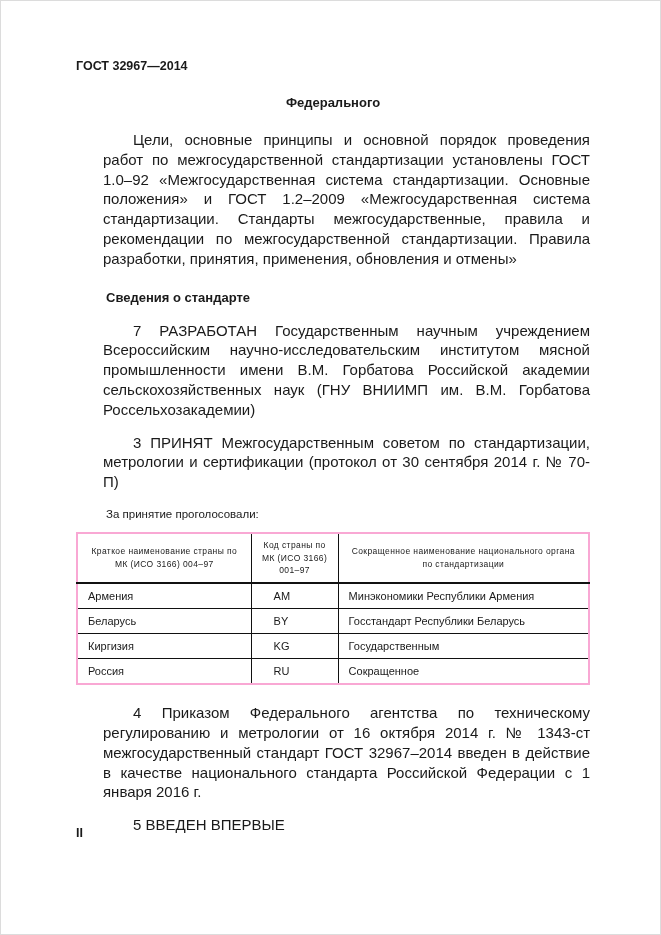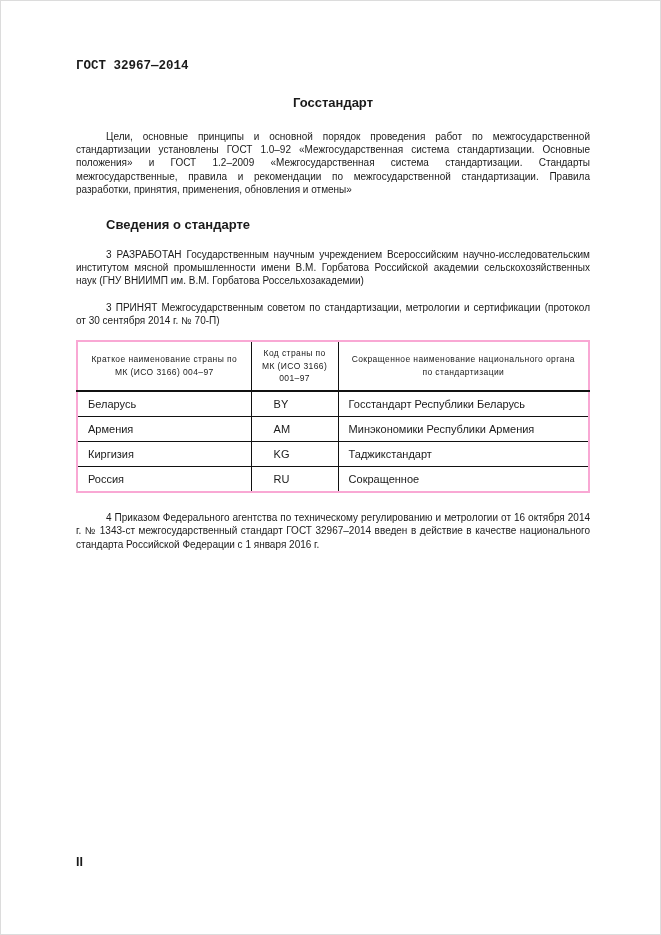--- a/index.html
+++ b/index.html
@@ -14,34 +14,34 @@
   }
   .page {
     position: absolute;
     top: 0; left: 0; right: 0; bottom: 0;
     padding: 58px 70px 0 75px;
   }
   .doc-number {
     font-size: 12.5px;
     font-weight: bold;
     margin-bottom: 22px;
-    font-family: Liberation Mono, monospace;
   }
   .page-title {
     text-align: center;
     font-size: 13px;
     font-weight: bold;
     margin-bottom: 20px;
   }
   p.body-par {
-    font-size: 10px;
+    font-size: 15px;
     line-height: 1.32;
     text-align: justify;
     text-indent: 30px;
     margin-bottom: 13px;
+    margin-left: 27px;
   }
   .section-heading {
     font-size: 13px;
     font-weight: bold;
     text-indent: 30px;
     margin: 21px 0 16px 0;
   }
   .vote-line {
     font-size: 11.5px;
     text-indent: 30px;
@@ -72,77 +72,79 @@
     height: 25px;
     vertical-align: middle;
   }
   table.vote-table td.code-cell { text-align: left; padding-left: 22px; }
   .col-country { width: 34%; }
   .col-code    { width: 17%; }
   .col-org     { width: 49%; }
   .page-number {
     position: absolute;
     left: 75px;
-    bottom: 65px;
+    bottom: 94px;
     font-size: 12.5px;
     font-weight: bold;
   }
 </style>
 </head>
 <body>
 
 <div class="page">
 
   <div class="doc-number">ГОСТ 32967—2014</div>
 
-  <div class="page-title">Госстандарт</div>
+  <div class="page-title">Федерального</div>
 
   <p class="body-par">Цели, основные принципы и основной порядок проведения работ по межгосударственной стандартизации установлены ГОСТ 1.0–92 «Межгосударственная система стандартизации. Основные положения» и ГОСТ 1.2–2009 «Межгосударственная система стандартизации. Стандарты межгосударственные, правила и рекомендации по межгосударственной стандартизации. Правила разработки, принятия, применения, обновления и отмены»</p>
 
   <div class="section-heading">Сведения о стандарте</div>
 
-  <p class="body-par">3 РАЗРАБОТАН Государственным научным учреждением Всероссийским научно-исследовательским институтом мясной промышленности имени В.М. Горбатова Российской академии сельскохозяйственных наук (ГНУ ВНИИМП им. В.М. Горбатова Россельхозакадемии)</p>
+  <p class="body-par">7 РАЗРАБОТАН Государственным научным учреждением Всероссийским научно-исследовательским институтом мясной промышленности имени В.М. Горбатова Российской академии сельскохозяйственных наук (ГНУ ВНИИМП им. В.М. Горбатова Россельхозакадемии)</p>
   <p class="body-par">3 ПРИНЯТ Межгосударственным советом по стандартизации, метрологии и сертификации (протокол от 30 сентября 2014 г. № 70-П)</p>
 
+  <div class="vote-line">За принятие проголосовали:</div>
 
   <table class="vote-table">
     <colgroup>
       <col class="col-country">
       <col class="col-code">
       <col class="col-org">
     </colgroup>
     <thead>
       <tr>
         <th>Краткое наименование страны по МК (ИСО 3166) 004–97</th>
         <th>Код страны по МК (ИСО 3166) 001–97</th>
         <th>Сокращенное наименование национального органа по стандартизации</th>
       </tr>
     </thead>
     <tbody>
       <tr>
+        <td>Армения</td>
+        <td class="code-cell">AM</td>
+        <td>Минэкономики Республики Армения</td>
+      </tr>
+      <tr>
         <td>Беларусь</td>
         <td class="code-cell">BY</td>
         <td>Госстандарт Республики Беларусь</td>
       </tr>
       <tr>
-        <td>Армения</td>
-        <td class="code-cell">AM</td>
-        <td>Минэкономики Республики Армения</td>
-      </tr>
-      <tr>
         <td>Киргизия</td>
         <td class="code-cell">KG</td>
-        <td>Таджикстандарт</td>
+        <td>Государственным</td>
       </tr>
       <tr>
         <td>Россия</td>
         <td class="code-cell">RU</td>
         <td>Сокращенное</td>
       </tr>
     </tbody>
   </table>
 
   <p class="body-par">4 Приказом Федерального агентства по техническому регулированию и метрологии от 16 октября 2014 г. № 1343-ст межгосударственный стандарт ГОСТ 32967–2014 введен в действие в качестве национального стандарта Российской Федерации с 1 января 2016 г.</p>
 
+  <p class="body-par" style="margin-top:6px;">5 ВВЕДЕН ВПЕРВЫЕ</p>
 
   <div class="page-number">II</div>
 
 </div>
 
 </body></html>

